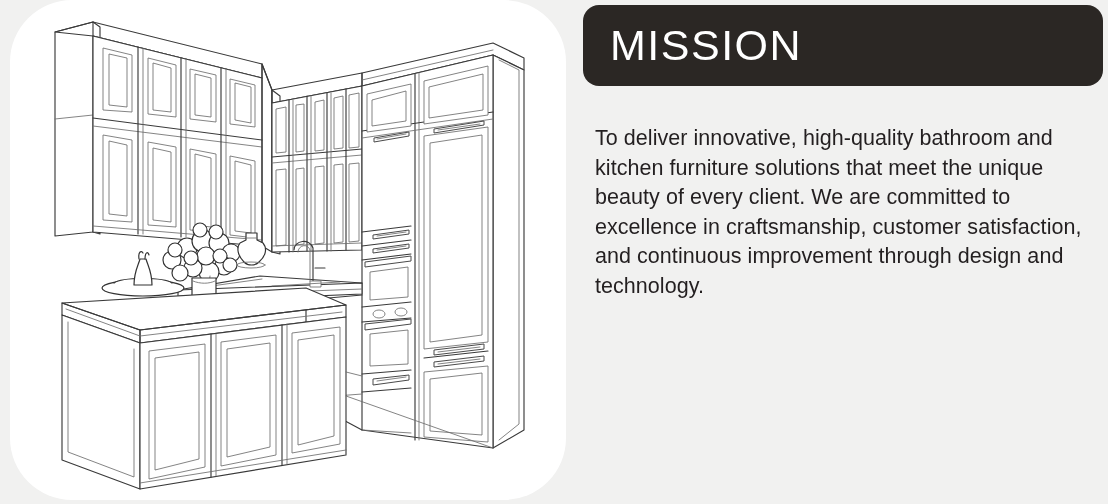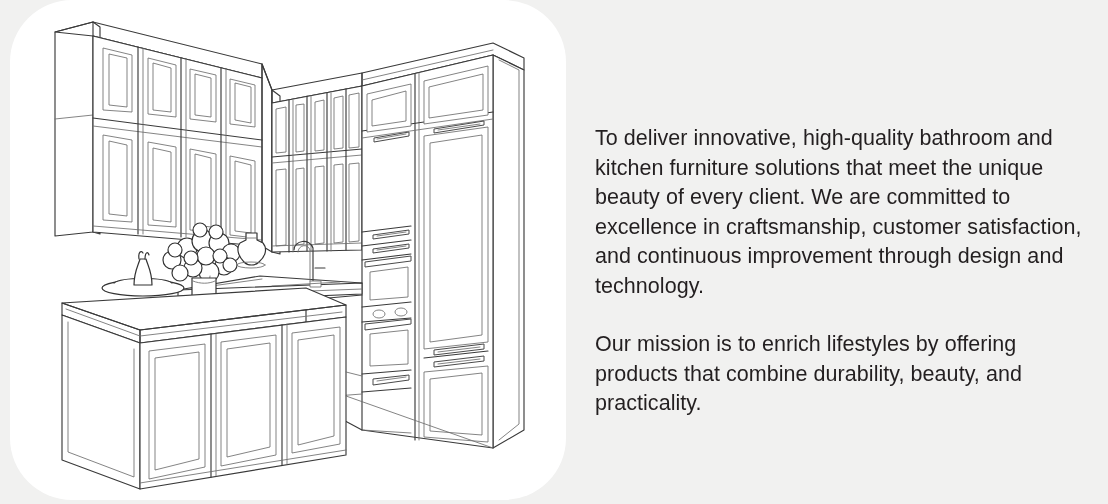--- a/index.html
+++ b/index.html
@@ -378,19 +378,21 @@
     <g>
       <path class="thin" d="M336 396 L483 448"></path>
       <path class="thin" d="M336 372 L352 376"></path>
     </g>
 
   </svg>
 </div>
 
 <div id="content-column">
 
+  <div id="mission-header">
+    <span id="mission-title">MISSION</span>
+  </div>
 
   <div id="mission-body">
     <p class="body-paragraph">To deliver innovative, high-quality bathroom and kitchen furniture solutions that meet the unique beauty of every client. We are committed to excellence in craftsmanship, customer satisfaction, and continuous improvement through design and technology.</p>
-    <p class="body-paragraph">Our mission is to enrich lifestyles by offering products that combine durability, beauty, and practicality.</p>
   </div>
 
 </div>
 
 </body></html>

